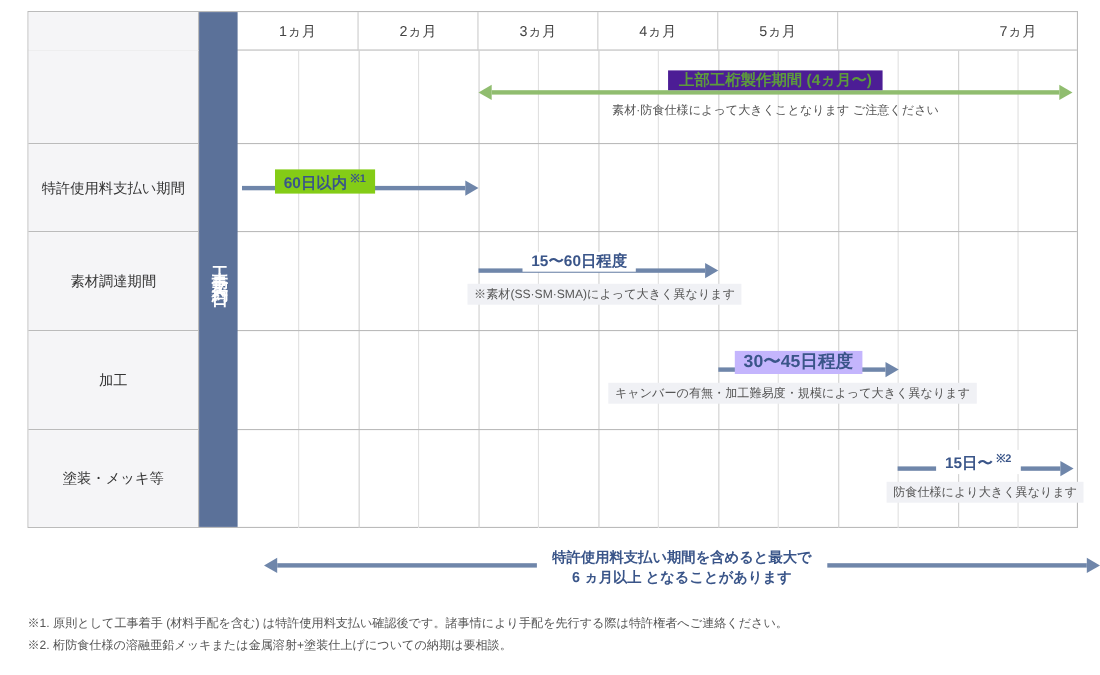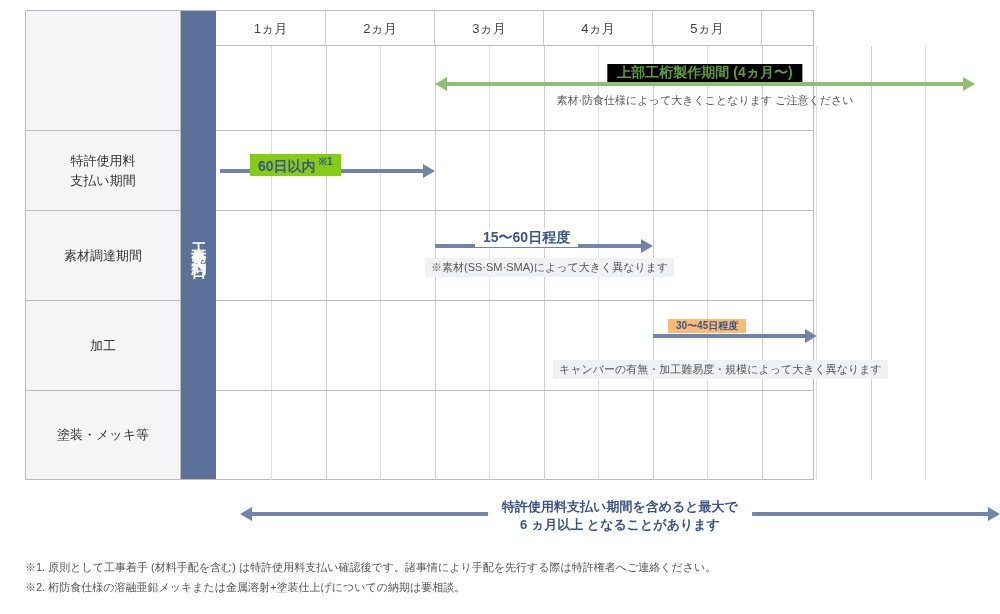--- a/index.html
+++ b/index.html
@@ -1,32 +1,32 @@
 <!DOCTYPE html>
 <html><head>
 <meta charset="utf-8">
 <style>
   * { box-sizing: border-box; margin: 0; padding: 0; }
   body { font-family: "Hiragino Kaku Gothic Pro", "Meiryo", sans-serif; background: #fff; width: 1000px; height: 614px; position: relative; font-size: 12px; color: #333; }
   .chart { position: absolute; left: 25px; top: 10px; width: 955px; }
-  .grid { position: relative; width: 789px; height: 470px; border: 1px solid #bbb; }
+  .grid { position: relative; width: 955px; height: 470px; border: 1px solid #bbb; }
   
   .hdr { position: absolute; left: 0; top: 0; width: 100%; height: 35px; border-bottom: 1px solid #bbb; }
   .hdr .lab { position: absolute; left: 0; top: 0; width: 155px; height: 35px; border-right: 1px solid #bbb; background: #f5f5f7; }
   .hdr .mon { position: absolute; top: 0; height: 35px; line-height: 35px; text-align: center; font-size: 13px; color: #444; border-right: 1px solid #ccc; }
   
   .contract { position: absolute; left: 155px; top: 0; width: 35px; height: 100%; background: #5b7199; color: #fff; z-index: 3; display: flex; align-items: center; justify-content: center; writing-mode: vertical-rl; font-size: 15px; letter-spacing: 6px; font-weight: bold; }
   
   .row { position: absolute; left: 0; width: 100%; border-bottom: 1px solid #bbb; }
   .row.r0 { top: 35px; height: 85px; }
   .row.r1 { top: 120px; height: 80px; }
   .row.r2 { top: 200px; height: 90px; }
   .row.r3 { top: 290px; height: 90px; }
   .row.r4 { top: 380px; height: 88px; border-bottom: none; }
-  .row .labcell { position: absolute; left: 0; top: 0; width: 155px; height: 100%; border-right: 1px solid #bbb; background: #f5f5f7; display: flex; align-items: center; justify-content: center; flex-direction: column; font-size: 13px; color: #333; line-height: 1.5; text-align: center; }
+  .row .labcell { position: absolute; left: 0; top: 0; width: 155px; height: 100%; border-right: 1px solid #bbb; background: #f5f5f7; display: flex; align-items: center; justify-content: center; flex-direction: row; font-size: 13px; color: #333; line-height: 1.5; text-align: center; }
   
   .subgrid { position: absolute; left: 190px; top: 35px; width: 765px; height: 434px; pointer-events: none; }
   .vline { position: absolute; top: 0; width: 0; height: 100%; border-left: 1px solid #e0e0e0; }
   .vline.month { border-left: 1px solid #cfcfcf; }
   
   .arrow-wrap { position: absolute; z-index: 2; }
   .aline { position: absolute; height: 4px; top: 50%; margin-top: -2px; }
   .ahead { position: absolute; width: 0; height: 0; top: 50%; }
   .ahead.right { margin-top: -7px; border-top: 7px solid transparent; border-bottom: 7px solid transparent; border-left: 12px solid; }
   .ahead.left { margin-top: -7px; border-top: 7px solid transparent; border-bottom: 7px solid transparent; border-right: 12px solid; }
@@ -52,20 +52,21 @@
 <div class="chart">
   <div class="grid">
 
     <div class="hdr">
       <div class="lab"></div>
       <div class="mon" style="left:190px;width:110px">1ヵ月</div>
       <div class="mon" style="left:300px;width:109px">2ヵ月</div>
       <div class="mon" style="left:409px;width:109px">3ヵ月</div>
       <div class="mon" style="left:518px;width:109px">4ヵ月</div>
       <div class="mon" style="left:627px;width:109px">5ヵ月</div>
+      <div class="mon" style="left:845px;width:109px;border-right:none">7ヵ月</div>
     </div>
 
     <div class="contract">
       <span>工事契約日</span>
     </div>
 
     <div class="subgrid">
       <div class="vline" style="left:55px"></div>
       <div class="vline month" style="left:110px"></div>
       <div class="vline" style="left:164px"></div>
@@ -103,21 +104,21 @@
     <div class="row r4">
       <div class="labcell">
         <span>塗装・メッキ等</span>
       </div>
     </div>
 
     <div class="arrow-wrap c-green" style="left:409px; top:58px; width:540px; height:30px">
       <div class="ahead left" style="left:0"></div>
       <div class="aline" style="left:12px; right:12px"></div>
       <div class="ahead right" style="right:0"></div>
-      <div class="altxt" style="left:50%; transform:translateX(-50%); top:-5px; background:#000000; padding:0 10px; color:#5d9b3c; font-size:14px">上部工桁製作期間 (4ヵ月〜)</div>
+      <div class="altxt" style="left:50%; transform:translateX(-50%); top:-5px; background:#4c1d95; padding:0 10px; color:#5d9b3c; font-size:14px">上部工桁製作期間 (4ヵ月〜)</div>
       <div class="subtxt" style="left:50%; transform:translateX(-50%); top:22px; background:transparent">素材·防食仕様によって大きくことなります ご注意ください</div>
     </div>
 
     <div class="arrow-wrap c-blue" style="left:194px; top:150px; width:215px; height:20px">
       <div class="aline" style="left:0; right:12px"></div>
       <div class="ahead right" style="right:0"></div>
       <div class="altxt" style="left:30px; top:-7px; background:#84cc16; padding:0 8px; color:#3a5589; font-size:14px">
         <span>60日以内</span><span class="sup">※1</span>
       </div>
     </div>
@@ -125,24 +126,32 @@
     <div class="arrow-wrap c-blue" style="left:409px; top:225px; width:218px; height:20px">
       <div class="aline" style="left:0; right:12px"></div>
       <div class="ahead right" style="right:0"></div>
       <div class="altxt" style="left:40px; top:-7px; background:#fff; padding:0 8px; color:#3a5589; font-size:14px">15〜60日程度</div>
       <div class="subtxt" style="left:-10px; top:22px">※素材(SS·SM·SMA)によって大きく異なります</div>
     </div>
 
     <div class="arrow-wrap c-blue" style="left:627px; top:315px; width:164px; height:20px">
       <div class="aline" style="left:0; right:12px"></div>
       <div class="ahead right" style="right:0"></div>
-      <div class="altxt" style="left:15px; top:-7px; background:#fdba74; padding:0 8px; color:#3a5589; font-size:10px">30〜45日程度</div>
-      <div class="subtxt" style="left:-100px; top:34px">キャンバーの有無・加工難易度・規模によって大きく異なります</div>
+      <div class="altxt" style="left:15px; top:-7px; background:#c4b5fd; padding:0 8px; color:#3a5589; font-size:16px">30〜45日程度</div>
+      <div class="subtxt" style="left:-100px; top:22px">キャンバーの有無・加工難易度・規模によって大きく異なります</div>
     </div>
 
+    <div class="arrow-wrap c-blue" style="left:790px; top:405px; width:160px; height:20px">
+      <div class="aline" style="left:0; right:12px"></div>
+      <div class="ahead right" style="right:0"></div>
+      <div class="altxt" style="left:35px; top:-7px; background:#fff; padding:0 8px; color:#3a5589; font-size:14px">
+        <span>15日〜</span><span class="sup">※2</span>
+      </div>
+      <div class="subtxt" style="left:-10px; top:22px">防食仕様により大きく異なります</div>
+    </div>
 
   </div>
 
   <div class="summary c-blue2">
     <div class="ahead left"></div>
     <div class="aline"></div>
     <div class="ahead right"></div>
     <div class="txt">
       <span>特許使用料支払い期間を含めると最大で</span><br>
       <span>6 ヵ月以上 となることがあります</span>

